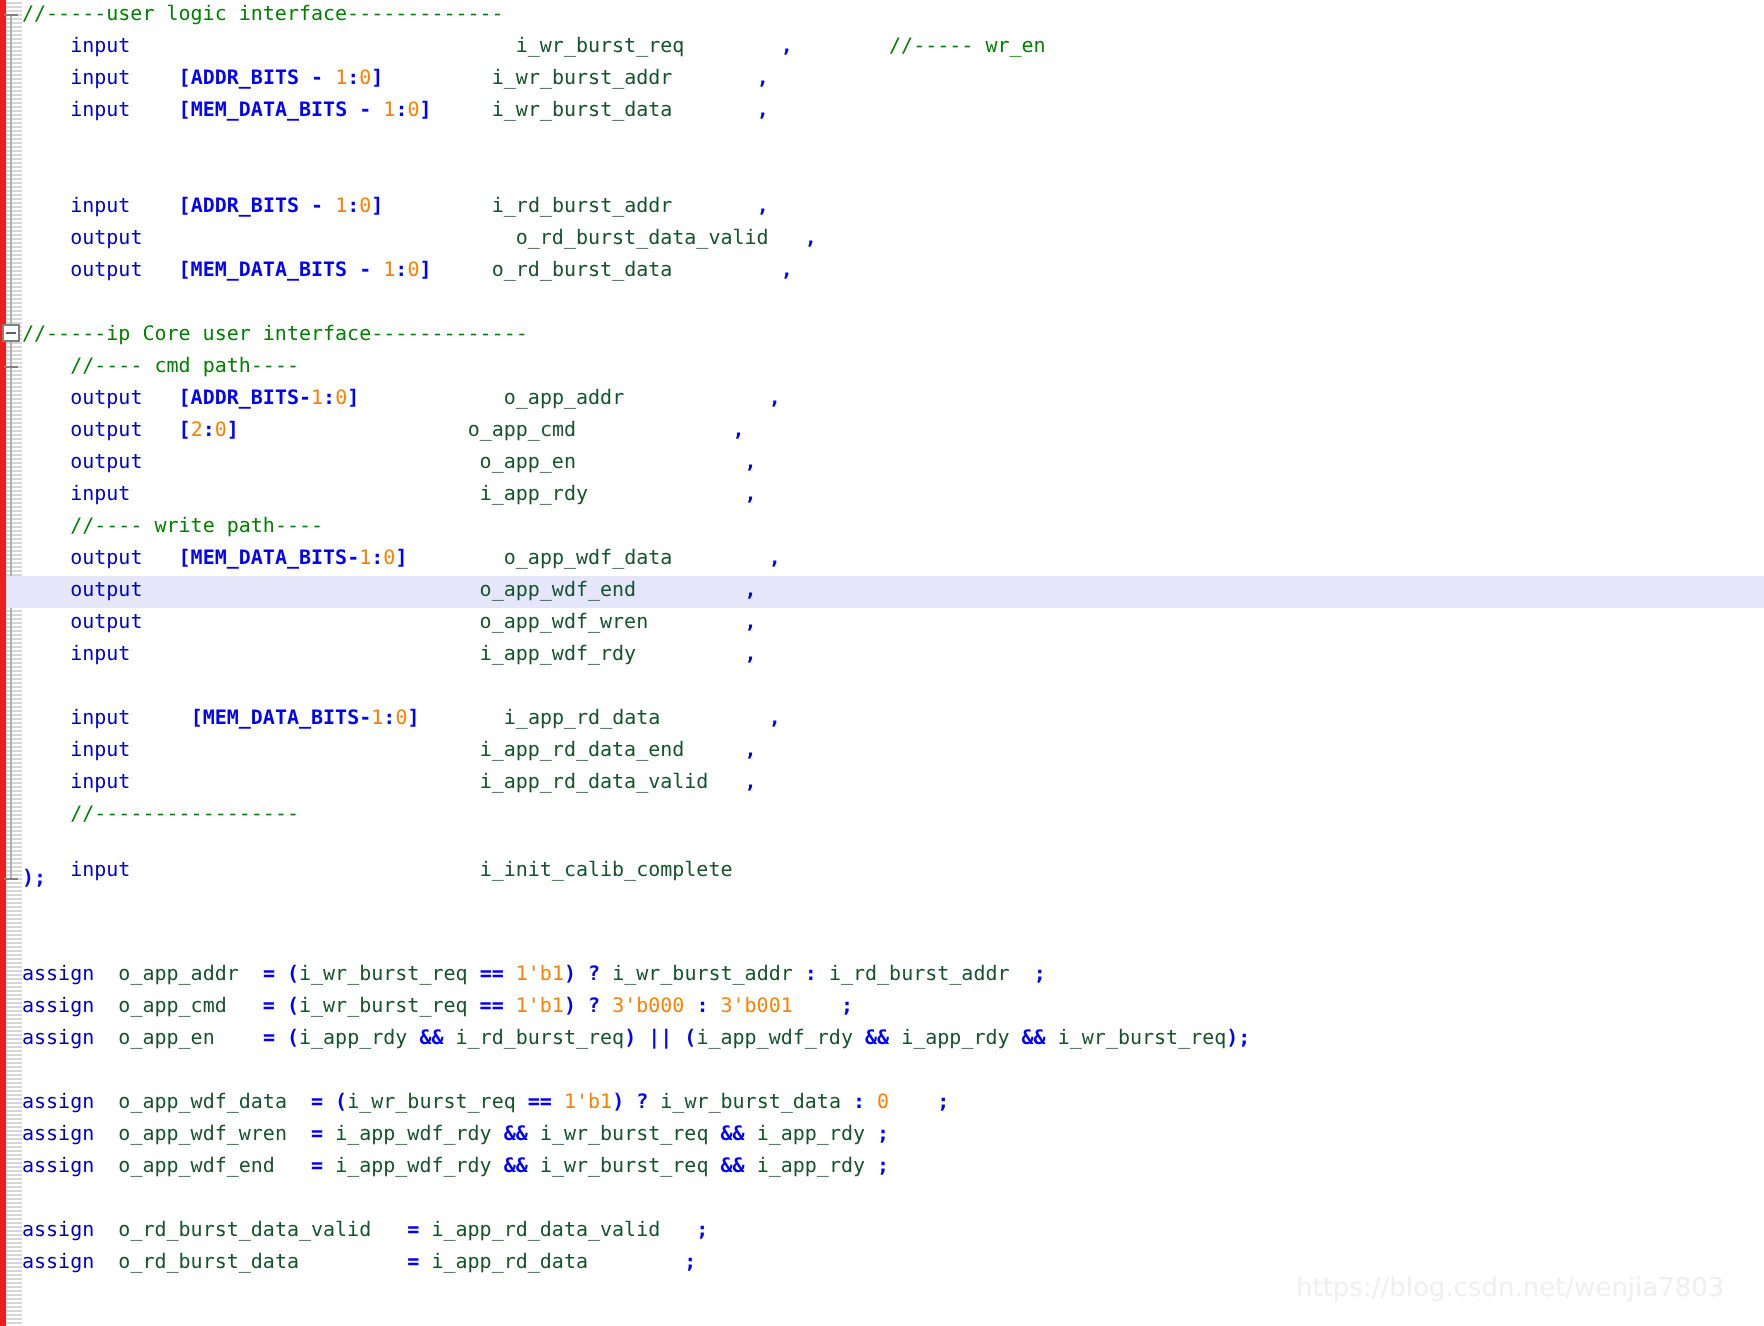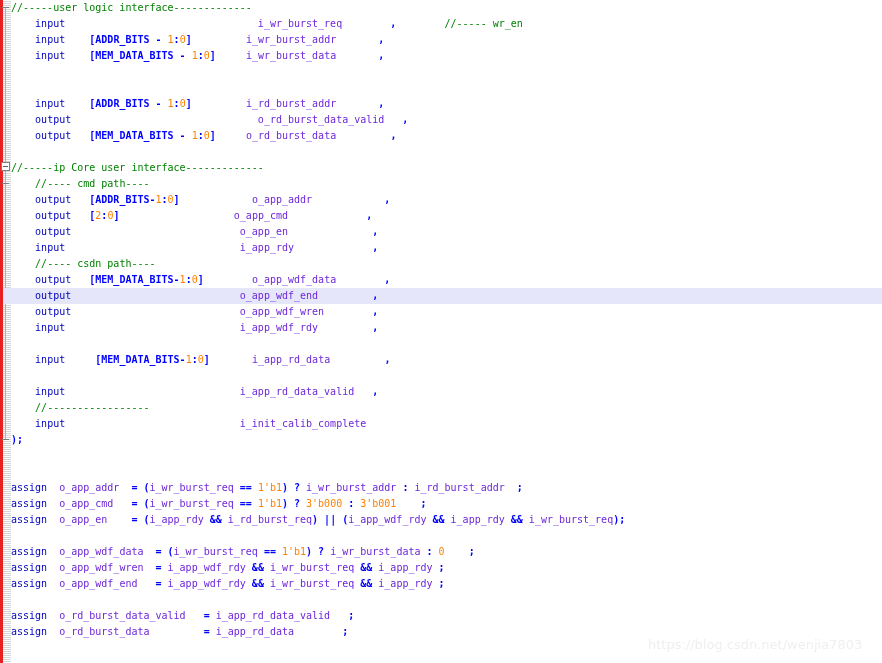--- a/index.html
+++ b/index.html
@@ -60,21 +60,21 @@
   .hl-row {
     position: absolute;
     left: 3px;
     width: 879px;
     height: 16px;
     background: #e6e6fa;
   }
   .tok-kw    { color: #0000c0; font-weight: normal; }
   .tok-cmt   { color: #008000; }
   .tok-num   { color: #ff8000; }
-  .tok-id    { color: #6d28d9; }
+  .tok-id    { color: #14532d; }
   .tok-op    { color: #0000ff; font-weight: bold; }
   .tok-plain { color: #000000; }
   .tok-punct { color: #0000ff; font-weight: bold; }
 
   
   .fold-box {
     position: absolute;
     width: 9px;
     height: 9px;
     border: 1px solid #808080;
@@ -135,29 +135,30 @@
       <div class="ln" style="top: 96px;"><span class="tok-plain">    </span><span class="tok-kw">input</span><span class="tok-plain">    </span><span class="tok-op">[ADDR_BITS - </span><span class="tok-num">1</span><span class="tok-op">:</span><span class="tok-num">0</span><span class="tok-op">]</span><span class="tok-plain">         </span><span class="tok-id">i_rd_burst_addr</span><span class="tok-plain">       </span><span class="tok-punct">,</span></div>
       <div class="ln" style="top: 112px;"><span class="tok-plain">    </span><span class="tok-kw">output</span><span class="tok-plain">                               </span><span class="tok-id">o_rd_burst_data_valid</span><span class="tok-plain">   </span><span class="tok-punct">,</span></div>
       <div class="ln" style="top: 128px;"><span class="tok-plain">    </span><span class="tok-kw">output</span><span class="tok-plain">   </span><span class="tok-op">[MEM_DATA_BITS - </span><span class="tok-num">1</span><span class="tok-op">:</span><span class="tok-num">0</span><span class="tok-op">]</span><span class="tok-plain">     </span><span class="tok-id">o_rd_burst_data</span><span class="tok-plain">         </span><span class="tok-punct">,</span></div>
       <div class="ln" style="top: 144px;"></div>
       <div class="ln" style="top: 160px;"><span class="tok-cmt">//-----ip Core user interface-------------</span></div>
       <div class="ln" style="top: 176px;"><span class="tok-plain">    </span><span class="tok-cmt">//---- cmd path----</span></div>
       <div class="ln" style="top: 192px;"><span class="tok-plain">    </span><span class="tok-kw">output</span><span class="tok-plain">   </span><span class="tok-op">[ADDR_BITS-</span><span class="tok-num">1</span><span class="tok-op">:</span><span class="tok-num">0</span><span class="tok-op">]</span><span class="tok-plain">            </span><span class="tok-id">o_app_addr</span><span class="tok-plain">            </span><span class="tok-punct">,</span></div>
       <div class="ln" style="top: 208px;"><span class="tok-plain">    </span><span class="tok-kw">output</span><span class="tok-plain">   </span><span class="tok-op">[</span><span class="tok-num">2</span><span class="tok-op">:</span><span class="tok-num">0</span><span class="tok-op">]</span><span class="tok-plain">                   </span><span class="tok-id">o_app_cmd</span><span class="tok-plain">             </span><span class="tok-punct">,</span></div>
       <div class="ln" style="top: 224px;"><span class="tok-plain">    </span><span class="tok-kw">output</span><span class="tok-plain">                            </span><span class="tok-id">o_app_en</span><span class="tok-plain">              </span><span class="tok-punct">,</span></div>
       <div class="ln" style="top: 240px;"><span class="tok-plain">    </span><span class="tok-kw">input</span><span class="tok-plain">                             </span><span class="tok-id">i_app_rdy</span><span class="tok-plain">             </span><span class="tok-punct">,</span></div>
-      <div class="ln" style="top: 256px;"><span class="tok-plain">    </span><span class="tok-cmt">//---- csdn path----</span></div>
+      <div class="ln" style="top: 256px;"><span class="tok-plain">    </span><span class="tok-cmt">//---- write path----</span></div>
       <div class="ln" style="top: 272px;"><span class="tok-plain">    </span><span class="tok-kw">output</span><span class="tok-plain">   </span><span class="tok-op">[MEM_DATA_BITS-</span><span class="tok-num">1</span><span class="tok-op">:</span><span class="tok-num">0</span><span class="tok-op">]</span><span class="tok-plain">        </span><span class="tok-id">o_app_wdf_data</span><span class="tok-plain">        </span><span class="tok-punct">,</span></div>
       <div class="ln" style="top: 288px;"><span class="tok-plain">    </span><span class="tok-kw">output</span><span class="tok-plain">                            </span><span class="tok-id">o_app_wdf_end</span><span class="tok-plain">         </span><span class="tok-punct">,</span></div>
       <div class="ln" style="top: 320px;"><span class="tok-plain">    </span><span class="tok-kw">input</span><span class="tok-plain">                             </span><span class="tok-id">i_app_wdf_rdy</span><span class="tok-plain">         </span><span class="tok-punct">,</span></div>
       <div class="ln" style="top: 304px;"><span class="tok-plain">    </span><span class="tok-kw">output</span><span class="tok-plain">                            </span><span class="tok-id">o_app_wdf_wren</span><span class="tok-plain">        </span><span class="tok-punct">,</span></div>
       <div class="ln" style="top: 352px;"><span class="tok-plain">    </span><span class="tok-kw">input</span><span class="tok-plain">     </span><span class="tok-op">[MEM_DATA_BITS-</span><span class="tok-num">1</span><span class="tok-op">:</span><span class="tok-num">0</span><span class="tok-op">]</span><span class="tok-plain">       </span><span class="tok-id">i_app_rd_data</span><span class="tok-plain">         </span><span class="tok-punct">,</span></div>
+      <div class="ln" style="top: 368px;"><span class="tok-plain">    </span><span class="tok-kw">input</span><span class="tok-plain">                             </span><span class="tok-id">i_app_rd_data_end</span><span class="tok-plain">     </span><span class="tok-punct">,</span></div>
       <div class="ln" style="top: 384px;"><span class="tok-plain">    </span><span class="tok-kw">input</span><span class="tok-plain">                             </span><span class="tok-id">i_app_rd_data_valid</span><span class="tok-plain">   </span><span class="tok-punct">,</span></div>
       <div class="ln" style="top: 400px;"><span class="tok-plain">    </span><span class="tok-cmt">//-----------------</span></div>
-      <div class="ln" style="top: 416px;"><span class="tok-plain">    </span><span class="tok-kw">input</span><span class="tok-plain">                             </span><span class="tok-id">i_init_calib_complete</span></div>
+      <div class="ln" style="top: 428px;"><span class="tok-plain">    </span><span class="tok-kw">input</span><span class="tok-plain">                             </span><span class="tok-id">i_init_calib_complete</span></div>
       <div class="ln" style="top: 432px;"><span class="tok-punct">);</span></div>
       <div class="ln" style="top: 448px;"></div>
       <div class="ln" style="top: 464px;"></div>
       <div class="ln" style="top: 480px;"><span class="tok-kw">assign</span><span class="tok-plain">  </span><span class="tok-id">o_app_addr</span><span class="tok-plain">  </span><span class="tok-op">= (</span><span class="tok-id">i_wr_burst_req</span><span class="tok-op"> == </span><span class="tok-num">1'b1</span><span class="tok-op">) ? </span><span class="tok-id">i_wr_burst_addr</span><span class="tok-op"> : </span><span class="tok-id">i_rd_burst_addr</span><span class="tok-plain">  </span><span class="tok-punct">;</span></div>
       <div class="ln" style="top: 496px;"><span class="tok-kw">assign</span><span class="tok-plain">  </span><span class="tok-id">o_app_cmd</span><span class="tok-plain">   </span><span class="tok-op">= (</span><span class="tok-id">i_wr_burst_req</span><span class="tok-op"> == </span><span class="tok-num">1'b1</span><span class="tok-op">) ? </span><span class="tok-num">3'b000</span><span class="tok-op"> : </span><span class="tok-num">3'b001</span><span class="tok-plain">    </span><span class="tok-punct">;</span></div>
       <div class="ln" style="top: 512px;"><span class="tok-kw">assign</span><span class="tok-plain">  </span><span class="tok-id">o_app_en</span><span class="tok-plain">    </span><span class="tok-op">= (</span><span class="tok-id">i_app_rdy</span><span class="tok-op"> &amp;&amp; </span><span class="tok-id">i_rd_burst_req</span><span class="tok-op">) || (</span><span class="tok-id">i_app_wdf_rdy</span><span class="tok-op"> &amp;&amp; </span><span class="tok-id">i_app_rdy</span><span class="tok-op"> &amp;&amp; </span><span class="tok-id">i_wr_burst_req</span><span class="tok-op">);</span></div>
       <div class="ln" style="top: 528px;"></div>
       <div class="ln" style="top: 544px;"><span class="tok-kw">assign</span><span class="tok-plain">  </span><span class="tok-id">o_app_wdf_data</span><span class="tok-plain">  </span><span class="tok-op">= (</span><span class="tok-id">i_wr_burst_req</span><span class="tok-op"> == </span><span class="tok-num">1'b1</span><span class="tok-op">) ? </span><span class="tok-id">i_wr_burst_data</span><span class="tok-op"> : </span><span class="tok-num">0</span><span class="tok-plain">    </span><span class="tok-punct">;</span></div>
       <div class="ln" style="top: 560px;"><span class="tok-kw">assign</span><span class="tok-plain">  </span><span class="tok-id">o_app_wdf_wren</span><span class="tok-plain">  </span><span class="tok-op">= </span><span class="tok-id">i_app_wdf_rdy</span><span class="tok-op"> &amp;&amp; </span><span class="tok-id">i_wr_burst_req</span><span class="tok-op"> &amp;&amp; </span><span class="tok-id">i_app_rdy</span><span class="tok-plain"> </span><span class="tok-punct">;</span></div>
       <div class="ln" style="top: 576px;"><span class="tok-kw">assign</span><span class="tok-plain">  </span><span class="tok-id">o_app_wdf_end</span><span class="tok-plain">   </span><span class="tok-op">= </span><span class="tok-id">i_app_wdf_rdy</span><span class="tok-op"> &amp;&amp; </span><span class="tok-id">i_wr_burst_req</span><span class="tok-op"> &amp;&amp; </span><span class="tok-id">i_app_rdy</span><span class="tok-plain"> </span><span class="tok-punct">;</span></div>

